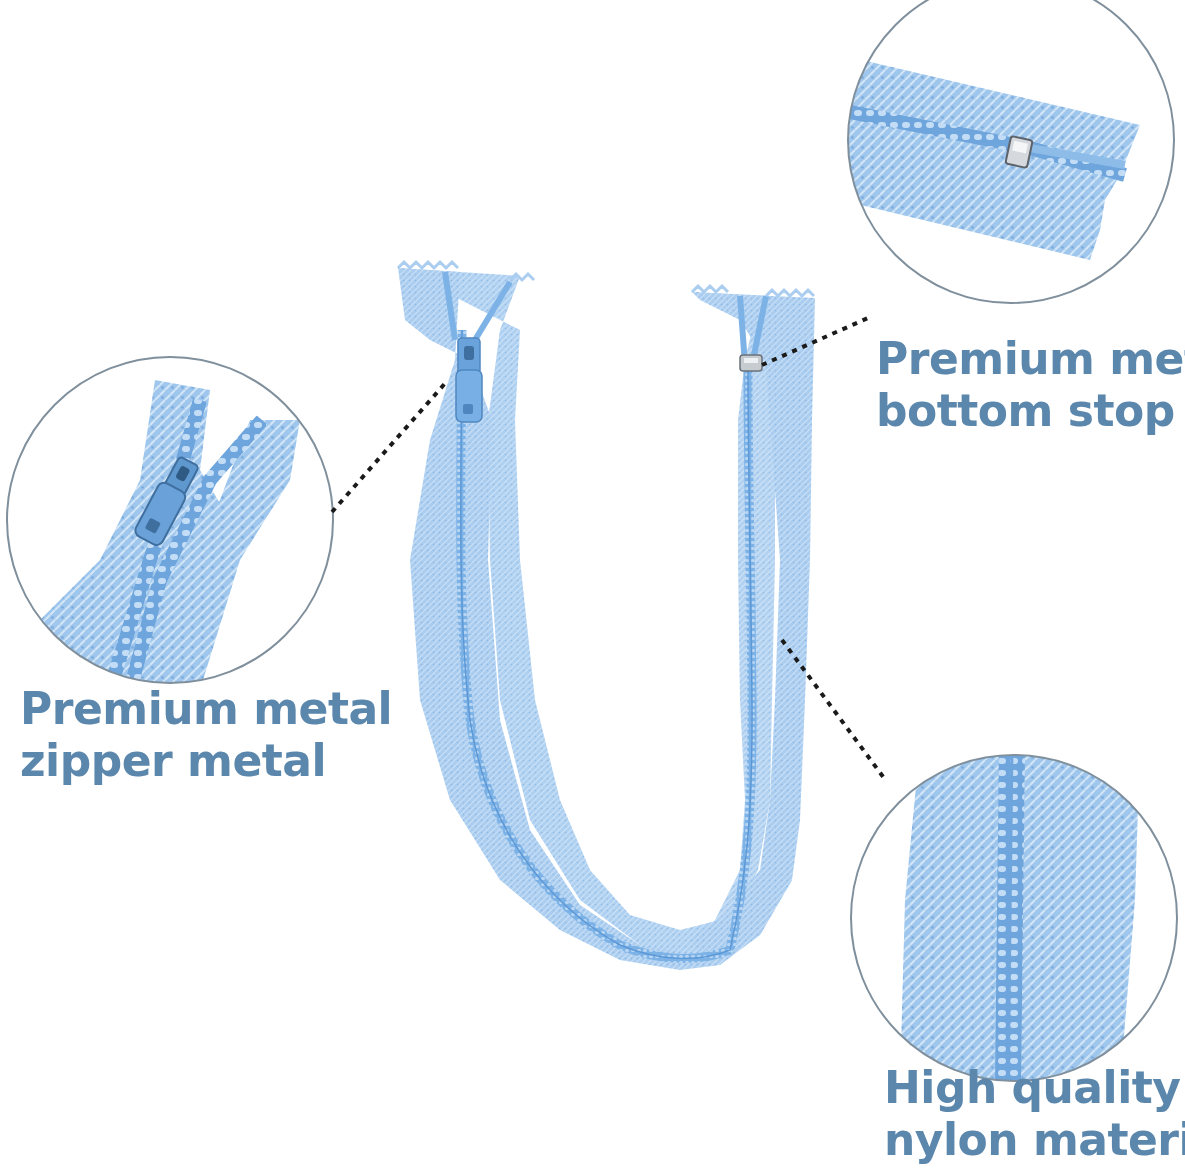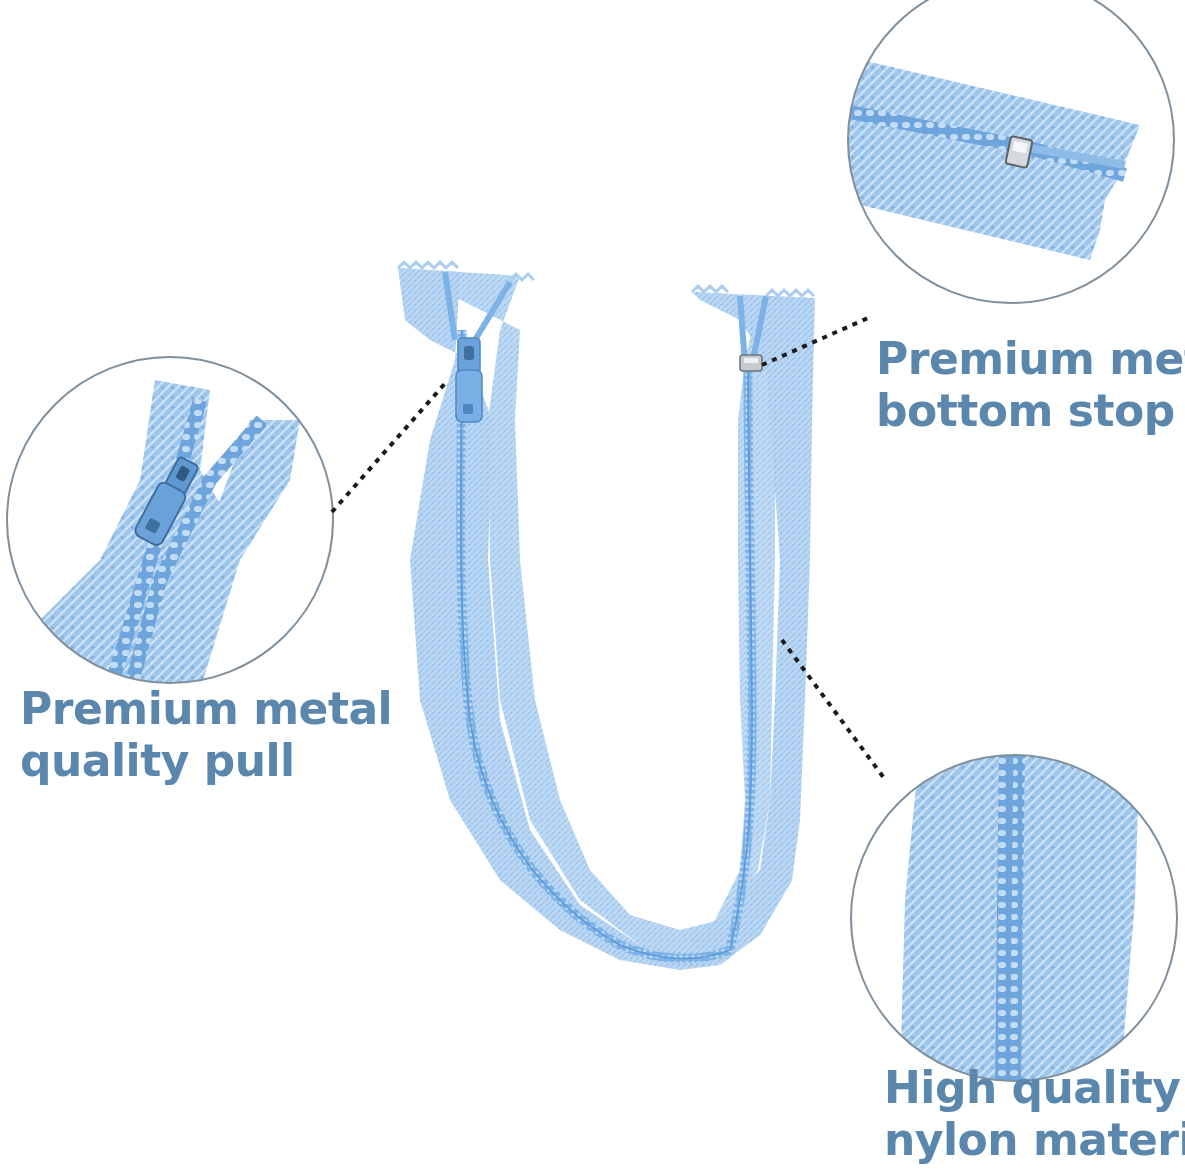--- a/index.html
+++ b/index.html
@@ -140,20 +140,20 @@
   </g>
 </svg>
 
   <div class="callout-label" id="label-bottom-stop">
     <span class="label-line">Premium metal</span>
     <span class="label-line">bottom stop</span>
   </div>
 
   <div class="callout-label" id="label-zipper-pull">
     <span class="label-line">Premium metal</span>
-    <span class="label-line">quality pull</span>
+    <span class="label-line">zipper metal</span>
   </div>
 
   <div class="callout-label" id="label-nylon">
     <span class="label-line">High quality</span>
     <span class="label-line">nylon material</span>
   </div>
 </div>
 
 </body></html>

